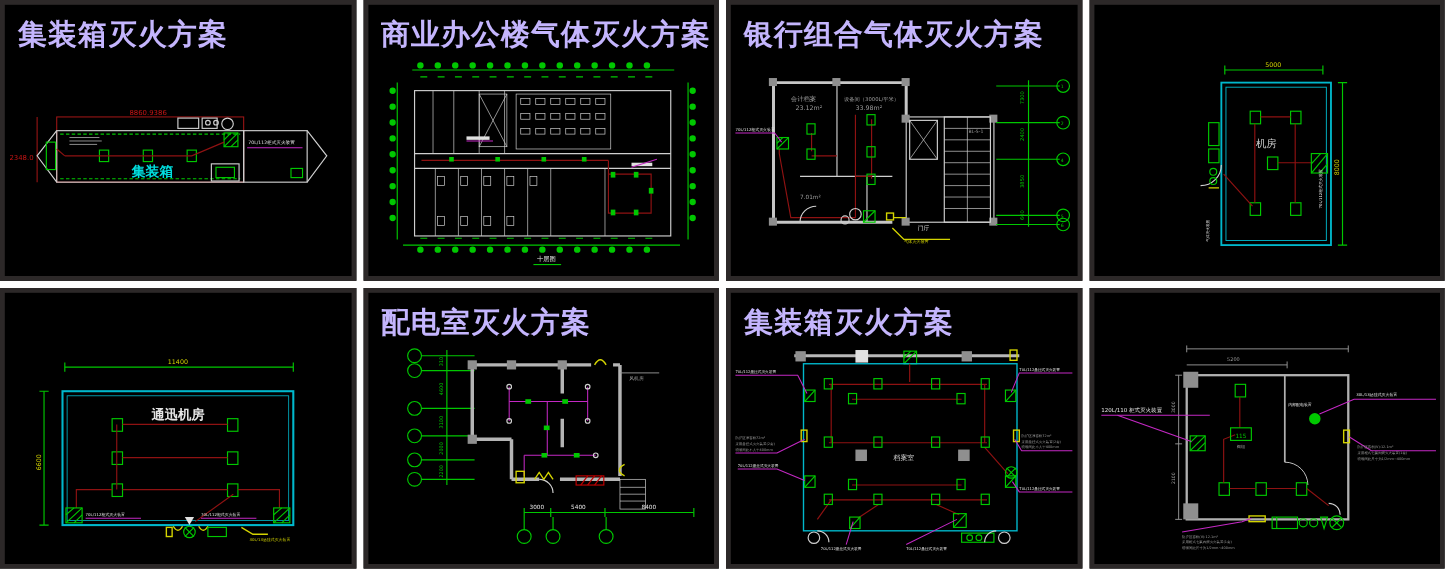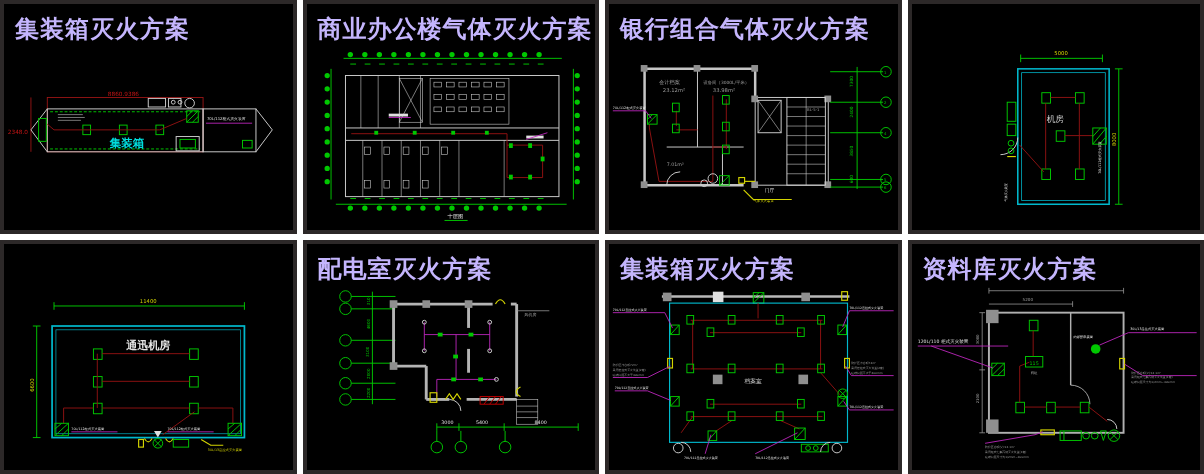--- a/index.html
+++ b/index.html
@@ -590,21 +590,20 @@
       <text x="252" y="131" font-size="3" class="tG9">采用悬挂式灭火装置(2套)</text>
       <text x="252" y="136" font-size="3" class="tG9">喷嘴间距不大于400mm</text>
       <text x="6" y="152" font-size="3.2" class="tW">70L/112悬挂式灭火装置</text>
       <text x="250" y="172" font-size="3.2" class="tW">70L/112悬挂式灭火装置</text>
       <text x="78" y="225" font-size="3.2" class="tW">70L/112悬挂式灭火装置</text>
       <text x="152" y="225" font-size="3.2" class="tW">70L/112悬挂式灭火装置</text>
     </svg>
   </div>
 
   <div class="tile">
-    <div class="title">资料库灭火方案</div>
     <svg viewBox="0 0 300 237" preserveAspectRatio="none">
       <g class="sGr1">
         <line x1="80" y1="49" x2="220" y2="49"></line>
           <line x1="80" y1="46" x2="80" y2="52"></line>
           <line x1="220" y1="46" x2="220" y2="52"></line>
         <line x1="80" y1="63" x2="167" y2="63"></line>
           <line x1="167" y1="60" x2="167" y2="66"></line>
         <line x1="73" y1="72" x2="73" y2="198"></line>
           <line x1="70" y1="72" x2="76" y2="72"></line>
           <line x1="70" y1="132" x2="76" y2="132"></line>

